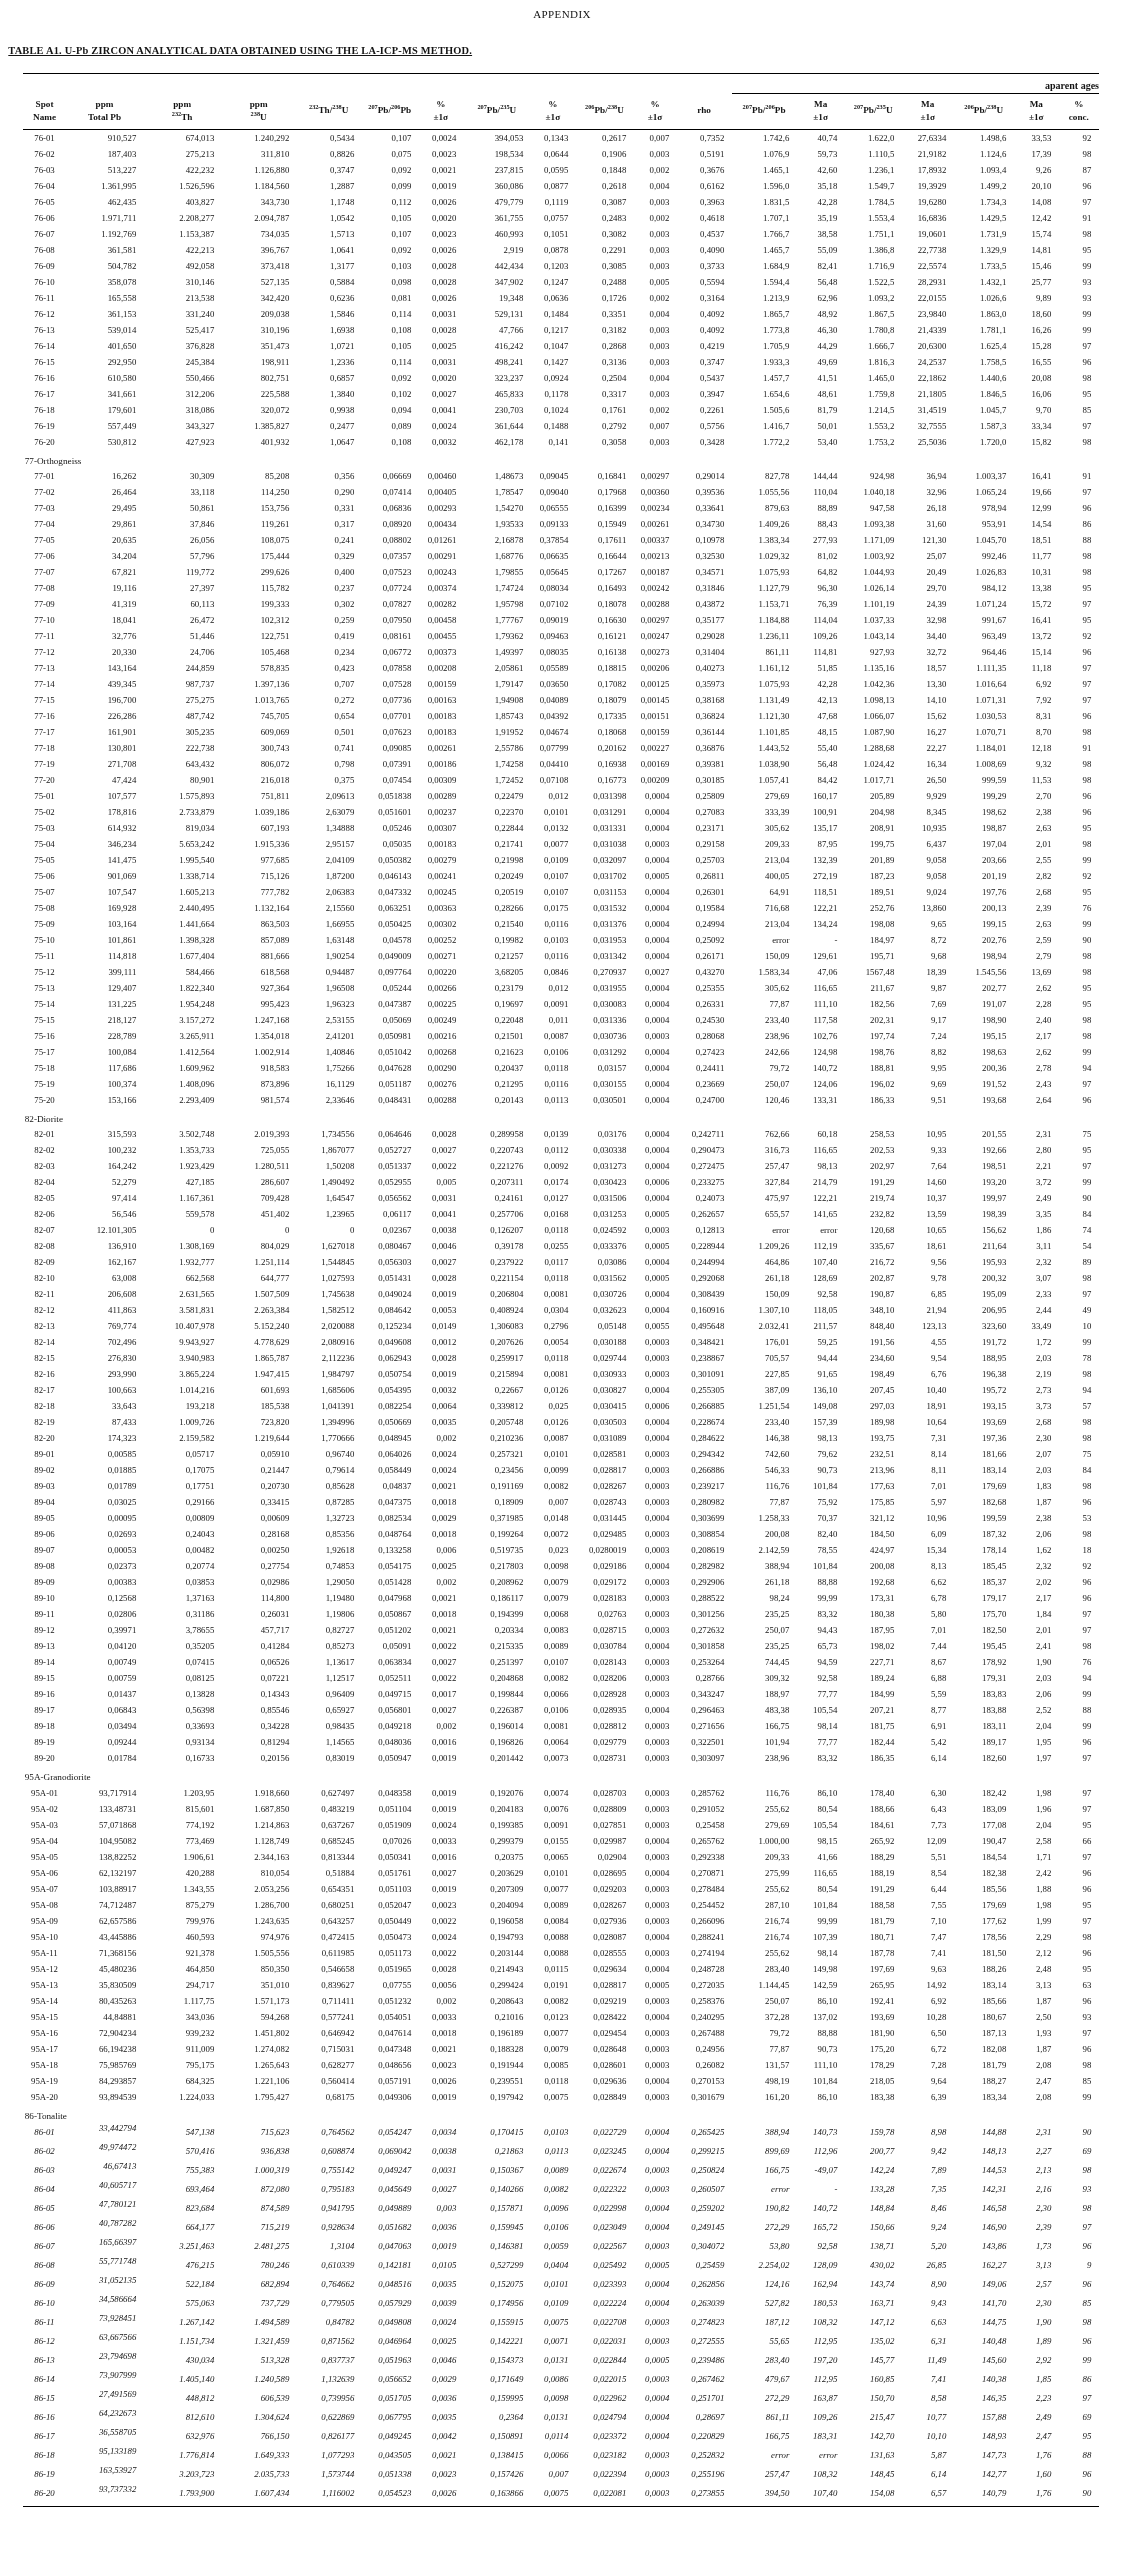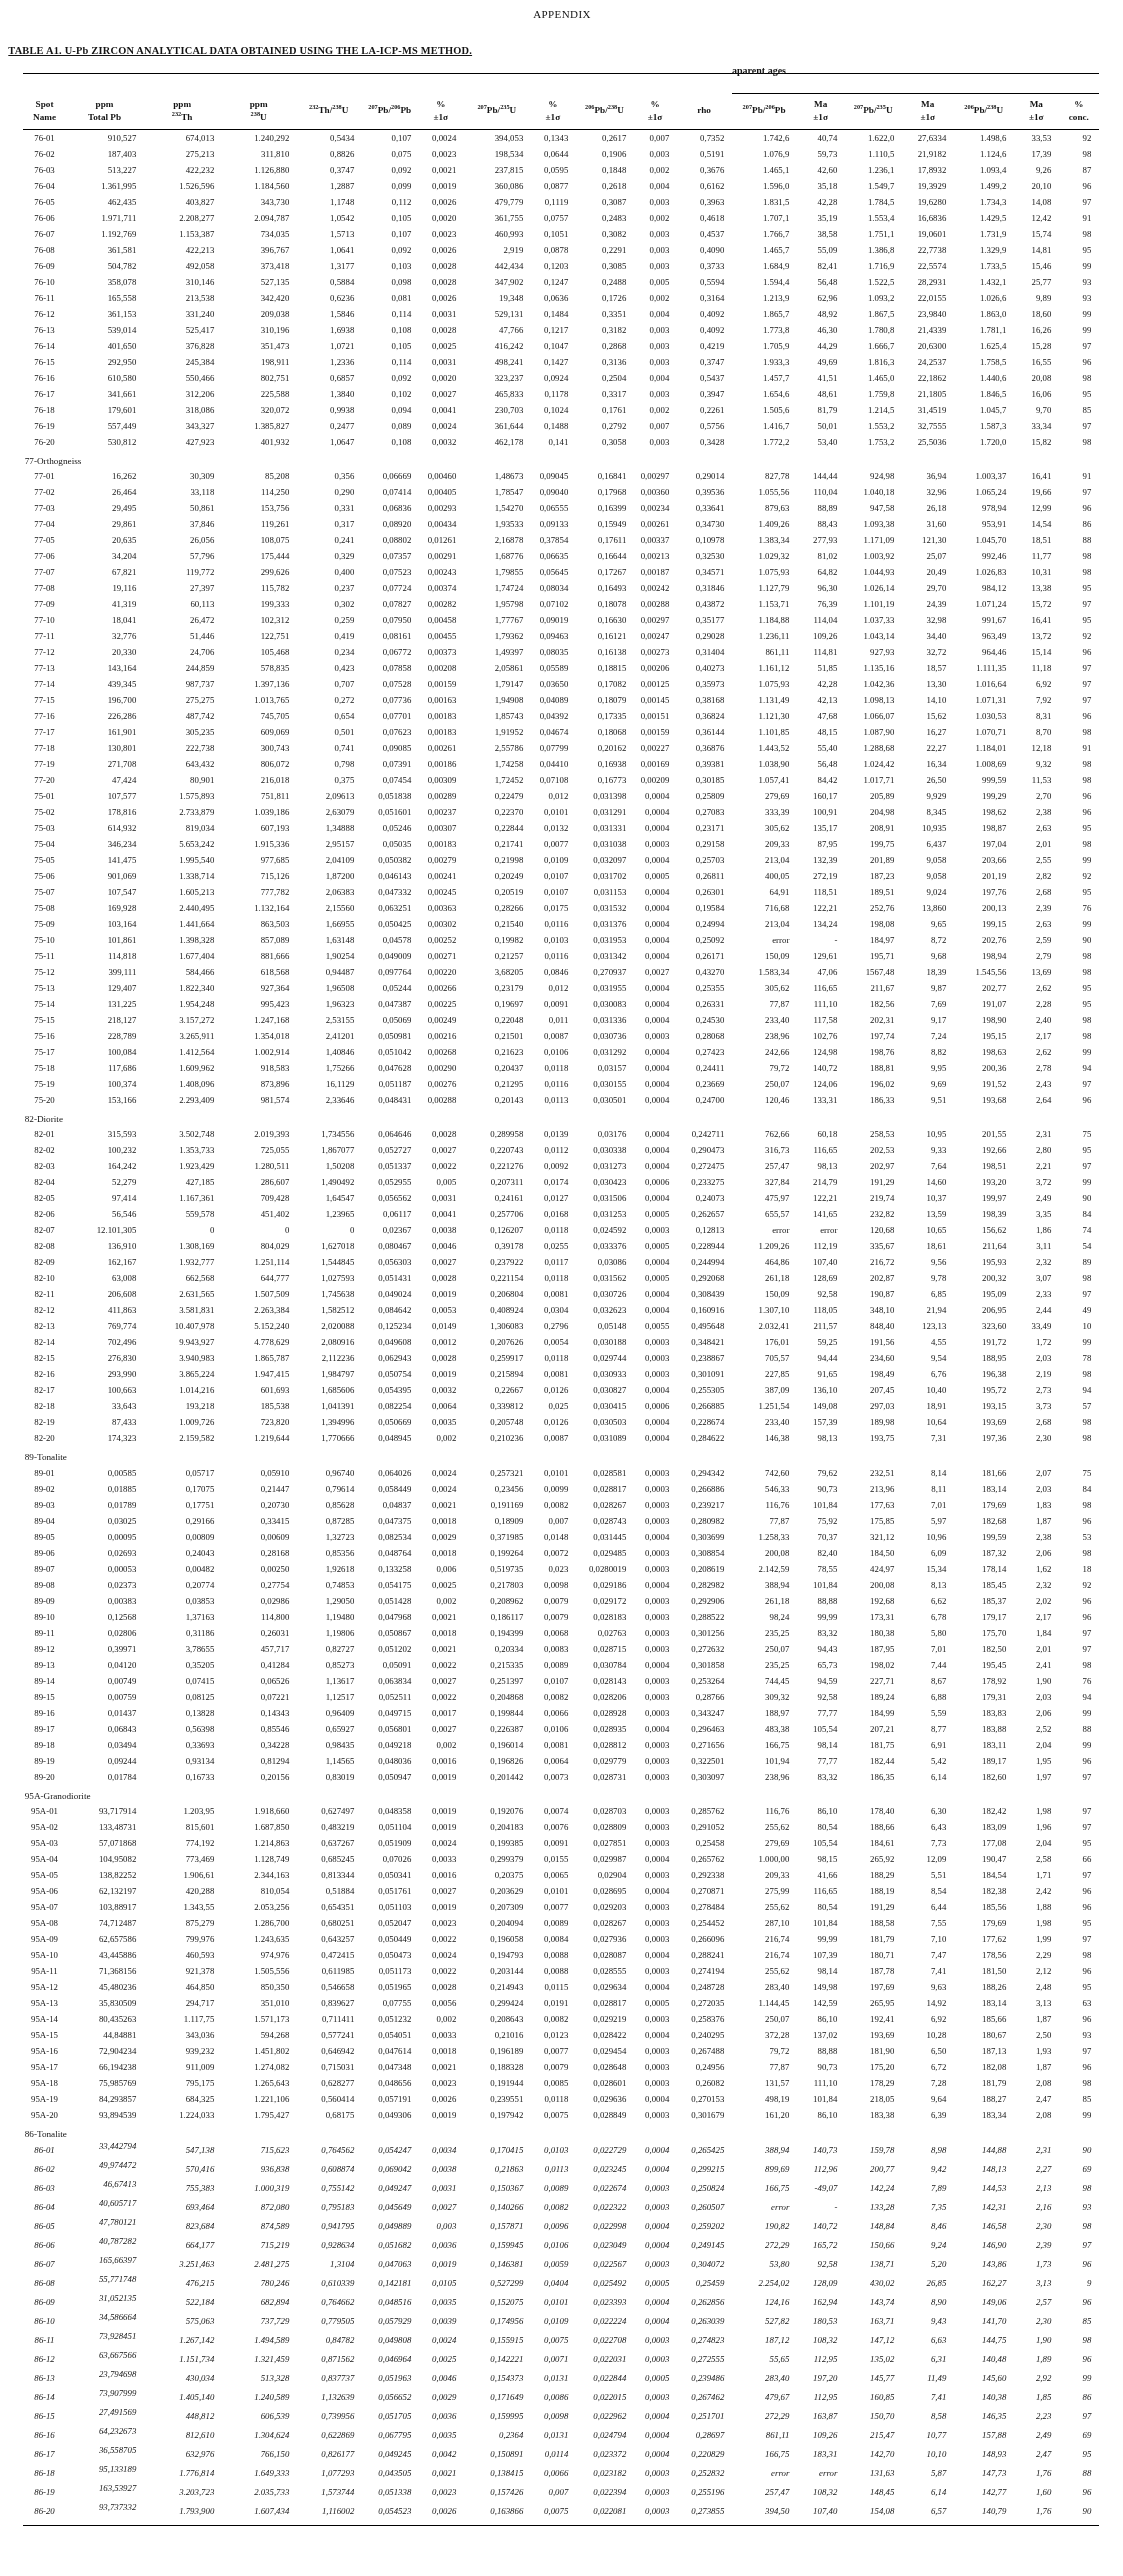--- a/index.html
+++ b/index.html
@@ -2,21 +2,21 @@
 <html style="font-size:13.3px"><head>
 <meta charset="utf-8">
 <style>
   html,body{margin:0;padding:0;background:#ffffff;}
   body{width:1124px;font-family:"Liberation Serif","DejaVu Serif",serif;color:#141414;}
   .appendix{ text-align:center;font-weight:normal;font-size:11px;padding-top:8.3px;letter-spacing:0.4px;}
   .table-title{font-weight:bold;font-size:10.4px;margin:25px 0 0 8.3px;letter-spacing:0.2px;text-decoration:underline;}
   .table-wrap{margin:16.7px 25px 8.3px 23px;border-top:1.7px solid #000;}
   .group-row{display:flex;height:20px;align-items:flex-end;}
   .group-spacer{width:709px;}
-  .group-label{width:367px;text-align:left;font-weight:bold;font-size:10px;border-bottom:0.8px solid #000;padding-bottom:17px;}
+  .group-label{width:367px;text-align:right;font-weight:bold;font-size:10px;border-bottom:0.8px solid #000;padding-bottom:2px;}
   .hrow{display:flex;border-bottom:1.7px solid #000;padding:4.2px 0 5.8px;justify-content:space-between;}
   .hcell{display:flex;flex-direction:column;justify-content:center;align-items:center;font-weight:bold;font-size:9.2px;line-height:1.35;text-align:center;}
   sup{font-size:6.3px;line-height:0;}
   .section-label{font-size:9.2px;padding:5.8px 0 2.5px 1.7px;}
   .row{display:flex;height:16px;line-height:16px;font-size:8.8px;white-space:nowrap;}
   .cell{text-align:right;padding-right:6.7px;box-sizing:border-box;overflow:visible;}
   .cell.c0{text-align:center;padding-right:0;}
   .tall .row{height:19px;line-height:19px;font-style:italic;}
   .tall .cell.c1{transform:translateY(-4.2px);}
   .c0{width:43px}.c1{width:77px}.c2{width:78px}.c3{width:75px}.c4{width:65px}
@@ -1791,21 +1791,20 @@
           <span class="cell c12">146,38</span>
           <span class="cell c13">98,13</span>
           <span class="cell c14">193,75</span>
           <span class="cell c15">7,31</span>
           <span class="cell c16">197,36</span>
           <span class="cell c17">2,30</span>
           <span class="cell c18">98</span>
         </div>
       </div>
       <div>
-        <div class="section-label">89-Tonalite</div>
         <div class="row">
           <span class="cell c0">89-01</span>
           <span class="cell c1">0,00585</span>
           <span class="cell c2">0,05717</span>
           <span class="cell c3">0,05910</span>
           <span class="cell c4">0,96740</span>
           <span class="cell c5">0,064026</span>
           <span class="cell c6">0,0024</span>
           <span class="cell c7">0,257321</span>
           <span class="cell c8">0,0101</span>

